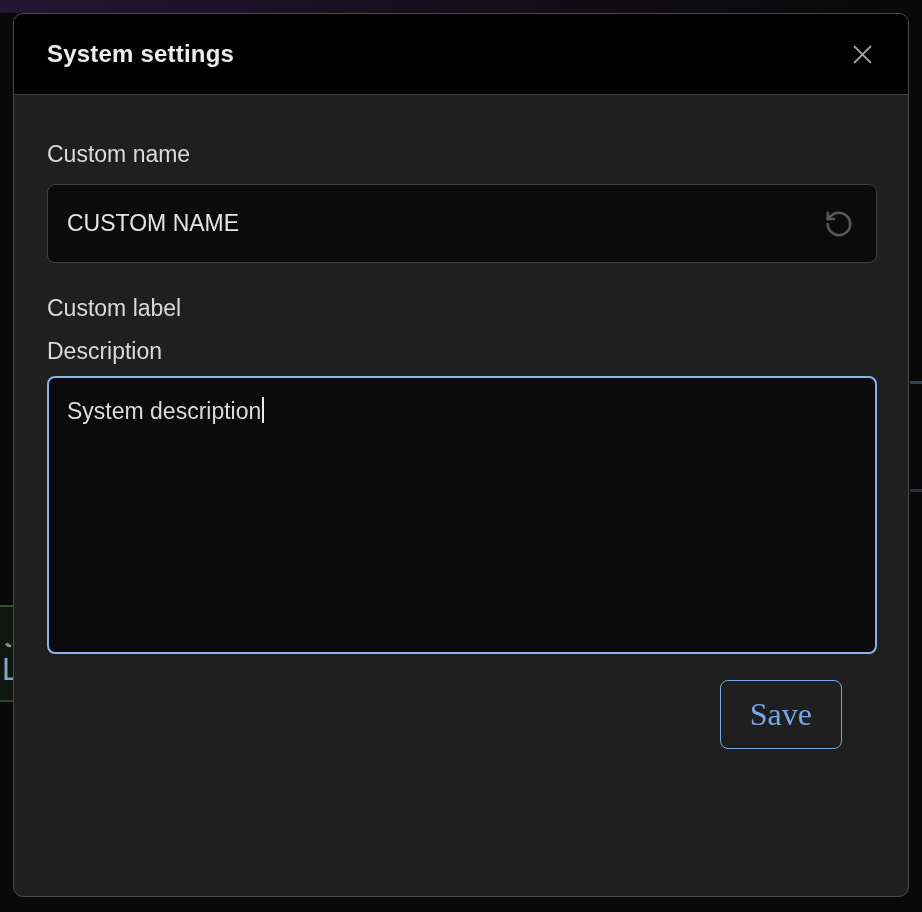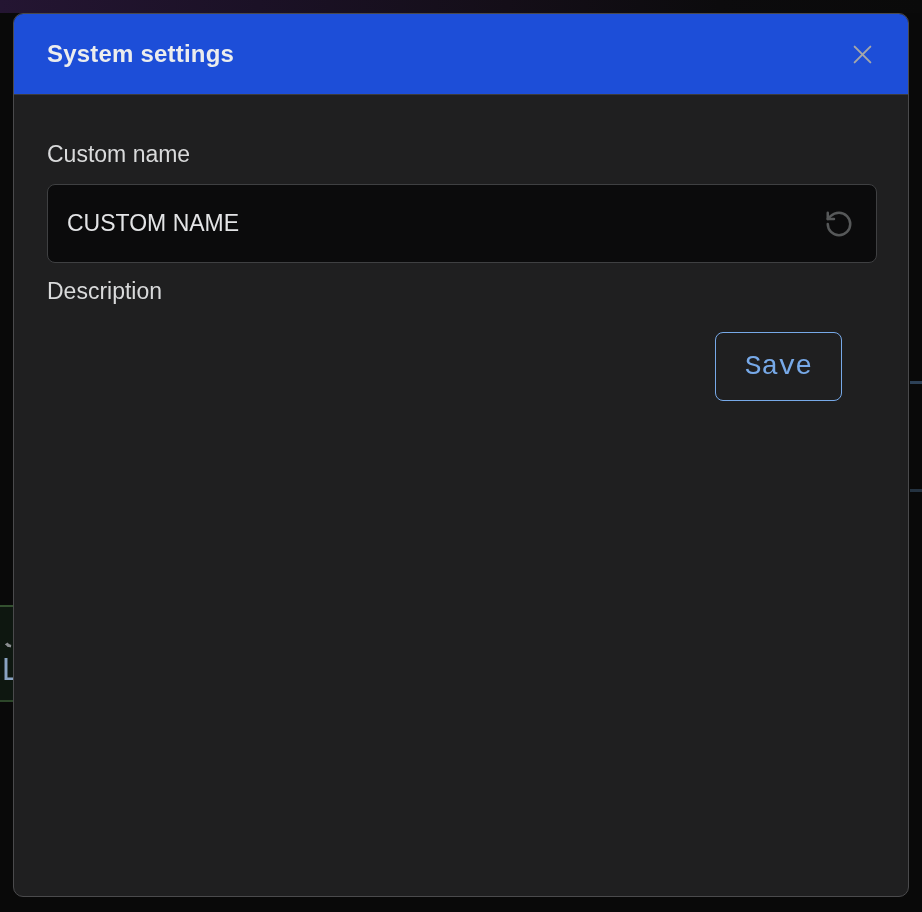--- a/index.html
+++ b/index.html
@@ -17,21 +17,21 @@
   .backdrop-left-letter { position:absolute; left:2px; top:46px; color:#8aa3c2;
     font-size:31px; line-height:34px; }
   .backdrop-right-line1 { position:absolute; right:0; top:381px; width:12px; height:3px; background:#2d4157; }
   .backdrop-right-line2 { position:absolute; right:0; top:489px; width:12px; height:3px; background:#243240; }
 
   
   .modal { position:absolute; left:13px; top:13px; width:896px; height:884px;
     background:#1f1f20; border:1px solid #4a4a4c; border-radius:10px; overflow:hidden;
     display:flex; flex-direction:column; }
 
-  .modal-header { height:81px; flex:0 0 81px; background:#1d4ed8;
+  .modal-header { height:81px; flex:0 0 81px; background:#000000;
     border-bottom:1px solid #3b3b3d; display:flex; align-items:center;
     justify-content:space-between; padding:0 28px 0 33px; }
   .modal-title { font-size:24px; font-weight:700; color:#eceded; letter-spacing:.2px; }
   .close-btn { background:none; border:none; width:36px; height:36px; cursor:pointer;
     display:flex; align-items:center; justify-content:center; }
 
   .modal-body { padding:6px 33px 0 33px; flex:1; }
 
   .field-label { font-size:23px; color:#d9dadb; line-height:30px; }
   .field-label.first { margin-top:38px; }
@@ -47,22 +47,22 @@
     display:flex; align-items:center; justify-content:center; }
 
   .textarea-box { margin-top:10px; width:830px; height:278px; background:#0b0b0c;
     border:2px solid #87b2ec; border-radius:8px; padding:17px 18px;
     font-size:23px; line-height:32px; color:#dadbdd; cursor:text; }
   .caret { display:inline-block; width:2px; height:26px; background:#eceded;
     vertical-align:-4px; margin-left:1px; }
 
   .modal-footer { display:flex; justify-content:flex-end; padding:26px 33px 0 33px; }
   .save-btn { min-width:118px; height:69px; background:transparent;
-    border:1px solid #77a9e8; border-radius:8px; color:#77a9e8; font-size:28px;
-    padding:5px 29px; cursor:pointer; font-family:Liberation Mono, monospace; }
+    border:1px solid #77a9e8; border-radius:8px; color:#77a9e8; font-size:32px;
+    padding:5px 29px; cursor:pointer; font-family:Liberation Serif, serif; }
 
   svg { display:block; }
 </style>
 </head>
 <body>
 
 <div class="backdrop-top"></div>
 <div class="backdrop-left-panel">
   <div class="backdrop-left-mark"></div>
   <div class="backdrop-left-letter">L</div>
@@ -92,21 +92,25 @@
       <button class="input-icon-btn">
         <span>
           <svg width="30" height="30" viewBox="0 0 24 24" fill="none" stroke="#565859" stroke-width="2" stroke-linecap="round" stroke-linejoin="round">
             <path d="M3 12a9 9 0 1 0 9-9 9.75 9.75 0 0 0-6.74 2.74L3 8"></path>
             <path d="M3 3v5h5"></path>
           </svg>
         </span>
       </button>
     </div>
 
+    <div class="field-label mid">Custom label</div>
 
     <div class="field-label last">Description</div>
+    <div class="textarea-box">
+      <span>System description</span><span class="caret"></span>
+    </div>
 
     <div class="modal-footer">
       <button class="save-btn">Save</button>
     </div>
 
   </div>
 </div>
 
 </body></html>

